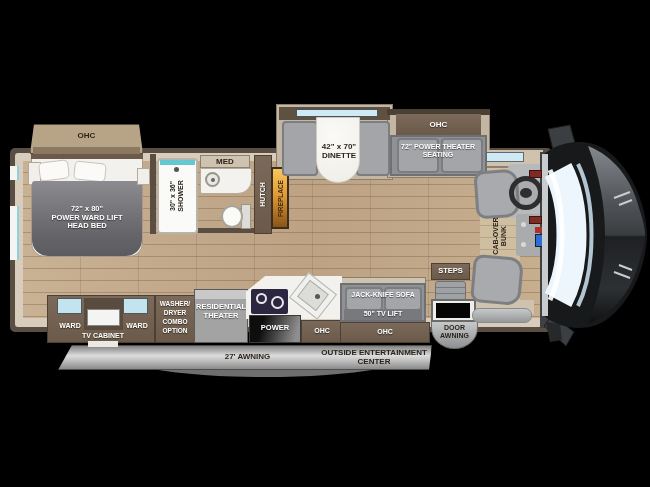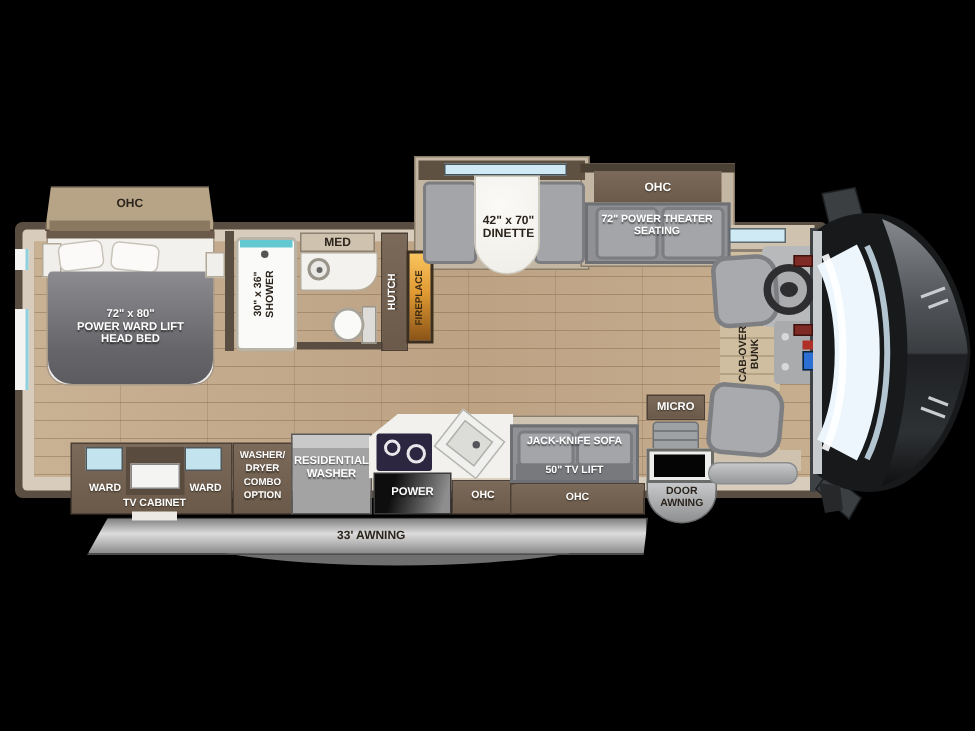--- a/index.html
+++ b/index.html
@@ -22,21 +22,25 @@
 </style>
 </head>
 <body>
 
 <div id="stage">
 
   <div class="a" style="left:105px;top:350px;width:320px;height:27px;background:#6f6f6f;border-radius:0 0 50% 50%/0 0 100% 100%;"></div>
   <div class="a" style="left:58px;top:345px;width:374px;height:25px;z-index:1;
               background:linear-gradient(180deg,#828282,#dcdcdc 42%,#c2c2c2 62%,#8a8a8a);
               border:1px solid #4e4e4e;clip-path:polygon(14px 0,100% 0,calc(100% - 3px) 100%,0 100%);"></div>
-  <div class="lb" style="left:200px;top:352px;width:95px;font-size:8px;z-index:2;">33' AWNING</div>
+  <div class="lb" style="left:200px;top:352px;width:95px;font-size:8px;z-index:2;">27' AWNING</div>
+  <div class="lb" style="left:312px;top:348px;width:124px;font-size:8px;z-index:2;">
+    <span>OUTSIDE ENTERTAINMENT</span><br>
+    <span>CENTER</span>
+  </div>
 
   <div class="a" style="left:10px;top:148px;width:542px;height:184px;background:#5a4e43;border-radius:5px;z-index:1;"></div>
   <div class="a" style="left:15px;top:153px;width:532px;height:174px;background:#d8cdbc;border-radius:3px;z-index:1;"></div>
   <div class="a floor" style="left:23px;top:161px;width:520px;height:157px;z-index:1;"></div>
 
   <div class="a" style="left:10px;top:166px;width:9px;height:14px;background:#f4f4f2;border-right:2px solid #8fd0de;z-index:2;"></div>
   <div class="a" style="left:10px;top:206px;width:9px;height:54px;background:#f4f4f2;border-right:2px solid #8fd0de;z-index:2;"></div>
 
   <div class="a" style="left:30px;top:124px;width:113px;height:30px;background:#b7a486;border:1px solid #564a3e;
               clip-path:polygon(4px 0,calc(100% - 4px) 0,100% 100%,0 100%);z-index:2;"></div>
@@ -119,21 +123,21 @@
     <span>WASHER/</span><br>
     <span>DRYER</span><br>
     <span>COMBO</span><br>
     <span>OPTION</span>
   </div>
 
   <div class="a" style="left:194px;top:289px;width:54px;height:54px;border:1px solid #5a5a5a;
               background:linear-gradient(180deg,#c9c9c9 0 9px,#a3a3a3 9px);z-index:3;"></div>
   <div class="lw" style="left:194px;top:303px;width:54px;font-size:7.5px;z-index:4;">
     <span>RESIDENTIAL</span><br>
-    <span>WASHER</span>
+    <span>THEATER</span>
   </div>
 
   <div class="a" style="left:246px;top:276px;width:96px;height:43px;background:#f2f1ed;
               clip-path:polygon(0 36%,20% 0,100% 0,100% 100%,0 100%);z-index:3;"></div>
   <div class="a" style="left:251px;top:289px;width:37px;height:25px;background:#2c2640;border-radius:2px;z-index:4;"></div>
   <div class="a" style="left:256px;top:293px;width:11px;height:11px;border:2px solid #e8e8ea;border-radius:50%;z-index:5;"></div>
   <div class="a" style="left:271px;top:296px;width:13px;height:13px;border:2px solid #e8e8ea;border-radius:50%;z-index:5;"></div>
   <div class="a" style="left:295px;top:280px;width:36px;height:32px;background:#f0f0ee;border:1px solid #b5b5b0;
               transform:rotate(38deg);z-index:4;"></div>
   <div class="a" style="left:301px;top:285px;width:24px;height:21px;background:#dcdcd8;border:1px solid #b0b0aa;
@@ -150,21 +154,21 @@
   <div class="a grayslide" style="left:340px;top:283px;width:86px;height:39px;z-index:3;"></div>
   <div class="a cushion" style="left:345px;top:287px;width:38px;height:24px;z-index:3;"></div>
   <div class="a cushion" style="left:384px;top:287px;width:38px;height:24px;z-index:3;"></div>
   <div class="a" style="left:344px;top:309px;width:78px;height:11px;background:#77797c;z-index:4;"></div>
   <div class="lw" style="left:340px;top:291px;width:86px;font-size:7px;z-index:5;">JACK-KNIFE SOFA</div>
   <div class="lw" style="left:340px;top:310px;width:86px;font-size:7px;z-index:5;">50" TV LIFT</div>
   <div class="a woodcab" style="left:340px;top:322px;width:90px;height:21px;border:1px solid #4c4036;z-index:3;"></div>
   <div class="lw" style="left:340px;top:328px;width:90px;font-size:7px;z-index:4;">OHC</div>
 
   <div class="a woodcab" style="left:431px;top:263px;width:39px;height:17px;border:1px solid #4c4036;z-index:3;"></div>
-  <div class="lw" style="left:431px;top:267px;width:39px;font-size:7.5px;z-index:4;">MICRO</div>
+  <div class="lw" style="left:431px;top:267px;width:39px;font-size:7.5px;z-index:4;">STEPS</div>
   <div class="a" style="left:435px;top:281px;width:31px;height:20px;background:#9fa2a4;border:1px solid #6e7173;border-radius:3px;
               background-image:repeating-linear-gradient(180deg,rgba(0,0,0,0) 0 5px,rgba(60,60,60,.4) 5px 6px);z-index:3;"></div>
   <div class="a" style="left:431px;top:299px;width:45px;height:23px;background:#ededeb;border:2px solid #6b6b68;z-index:3;"></div>
   <div class="a" style="left:436px;top:303px;width:34px;height:15px;background:#050505;z-index:4;"></div>
   <div class="a" style="left:431px;top:321px;width:47px;height:28px;border:1px solid #6a6c6e;
               background:linear-gradient(180deg,#c6c8ca,#8e9092);border-radius:0 0 50% 50%/0 0 75% 75%;z-index:3;"></div>
   <div class="lb" style="left:431px;top:324px;width:47px;font-size:7px;z-index:4;">
     <span>DOOR</span><br>
     <span>AWNING</span>
   </div>

